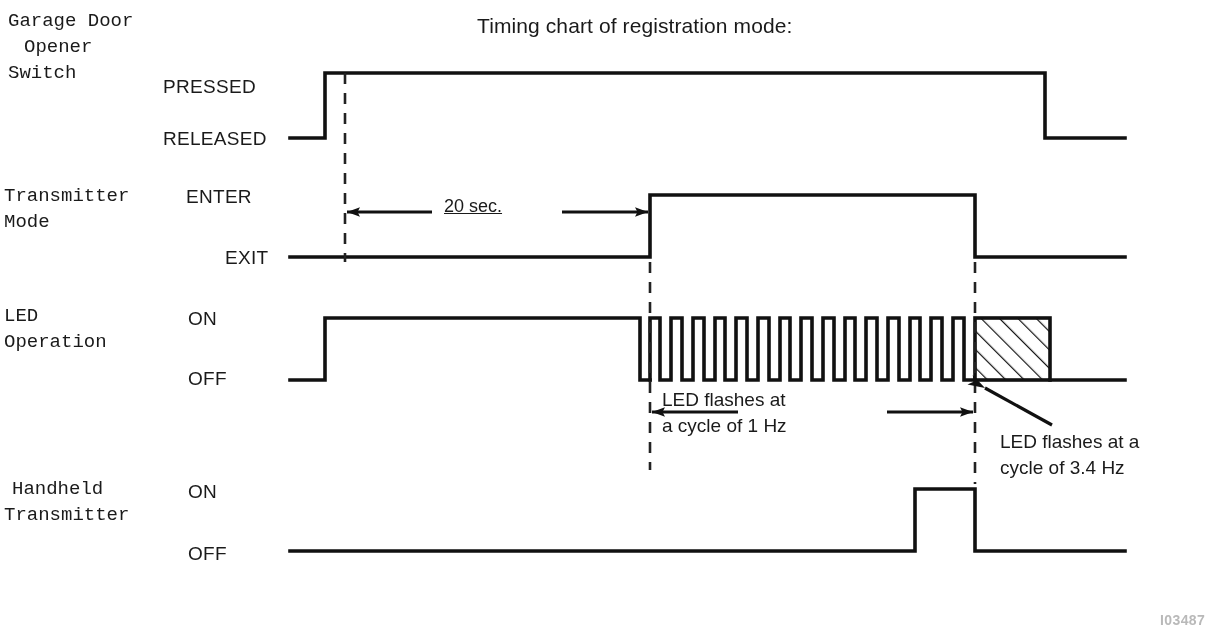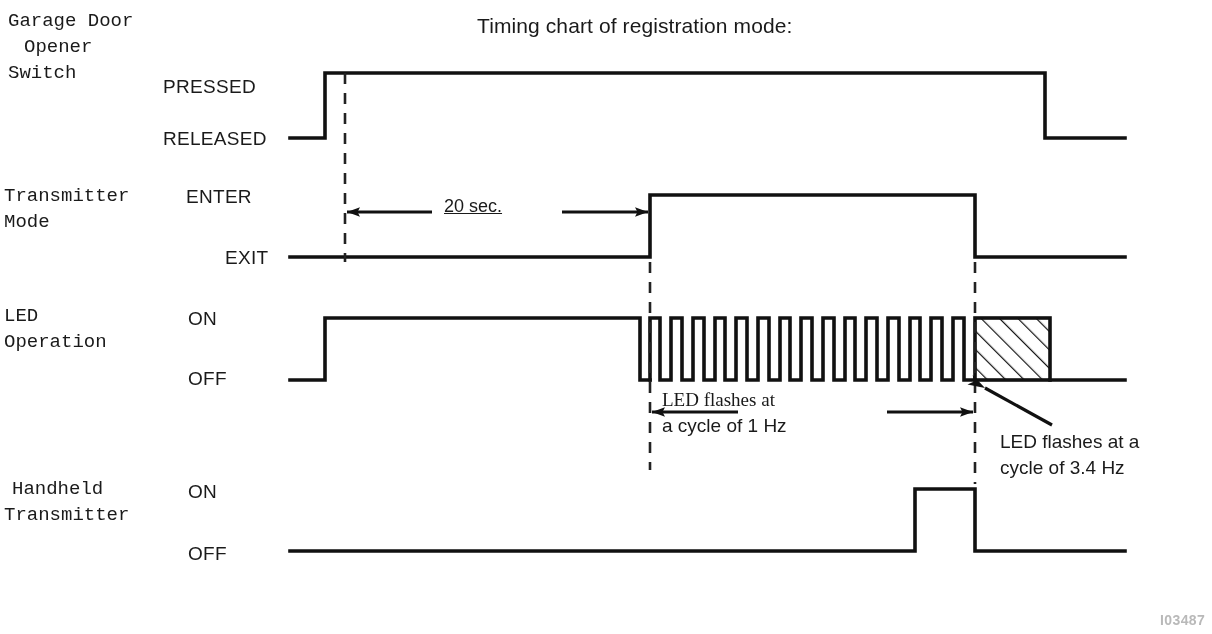--- a/index.html
+++ b/index.html
@@ -81,21 +81,21 @@
   <div class="txt state-label" style="left:188px; top:307px;">ON</div>
   <div class="txt state-label" style="left:188px; top:367px;">OFF</div>
 
   <div class="txt row-label" style="left:12px; top:478px;">Handheld</div>
   <div class="txt row-label" style="left:4px; top:504px;">Transmitter</div>
   <div class="txt state-label" style="left:188px; top:480px;">ON</div>
   <div class="txt state-label" style="left:188px; top:542px;">OFF</div>
 
   <div class="txt dim-label" style="left:444px; top:196px;text-decoration:underline;">20 sec.</div>
 
-  <div class="txt annot" style="left:662px; top:388px;font-family:Liberation Serif, serif;">LED flashes at</div>
+  <div class="txt annot" style="left:662px; top:388px;">LED flashes at</div>
   <div class="txt annot" style="left:662px; top:414px;">a cycle of 1 Hz</div>
 
   <div class="txt annot" style="left:1000px; top:430px;">LED flashes at a</div>
   <div class="txt annot" style="left:1000px; top:456px;">cycle of 3.4 Hz</div>
 
   <div class="txt watermark" style="left:1160px; top:612px;">I03487</div>
 
   <svg id="chart-svg" viewBox="0 0 1212 634" xmlns="http://www.w3.org/2000/svg">
     <defs>
       <marker id="arrL" markerWidth="14" markerHeight="10" refX="1" refY="5" orient="auto" markerUnits="userSpaceOnUse">

